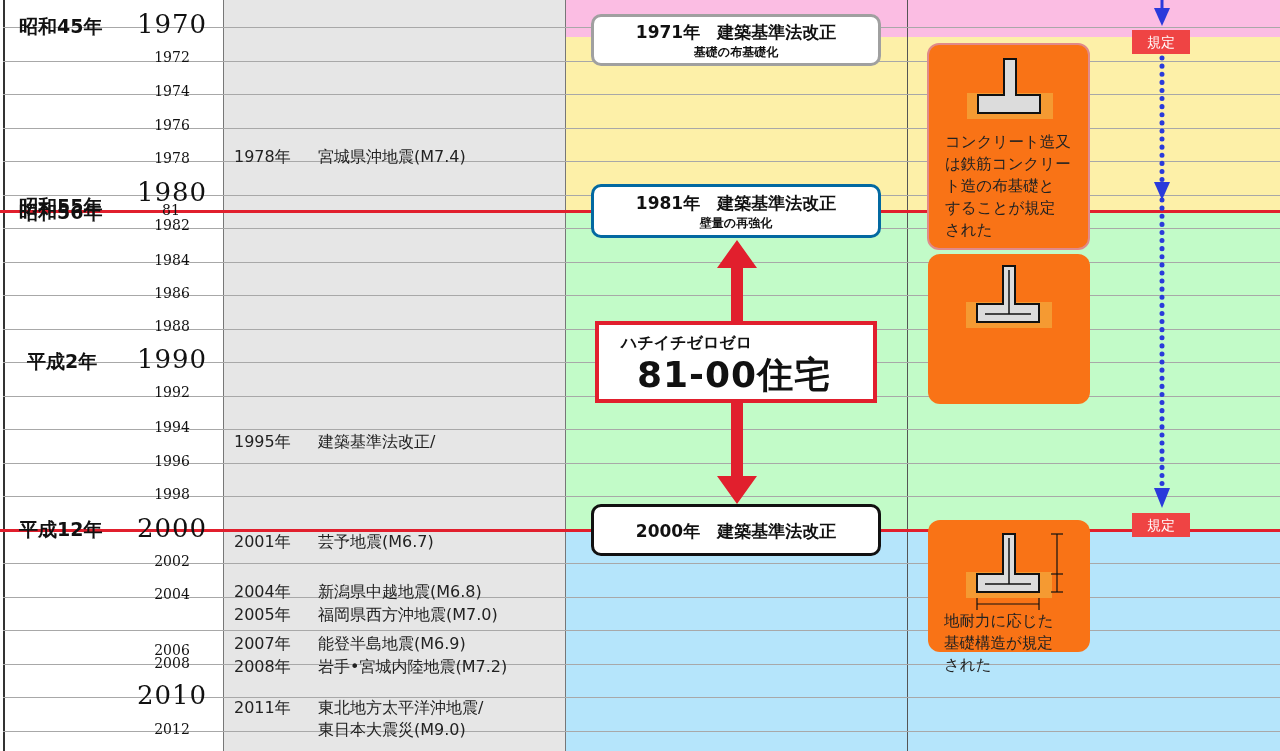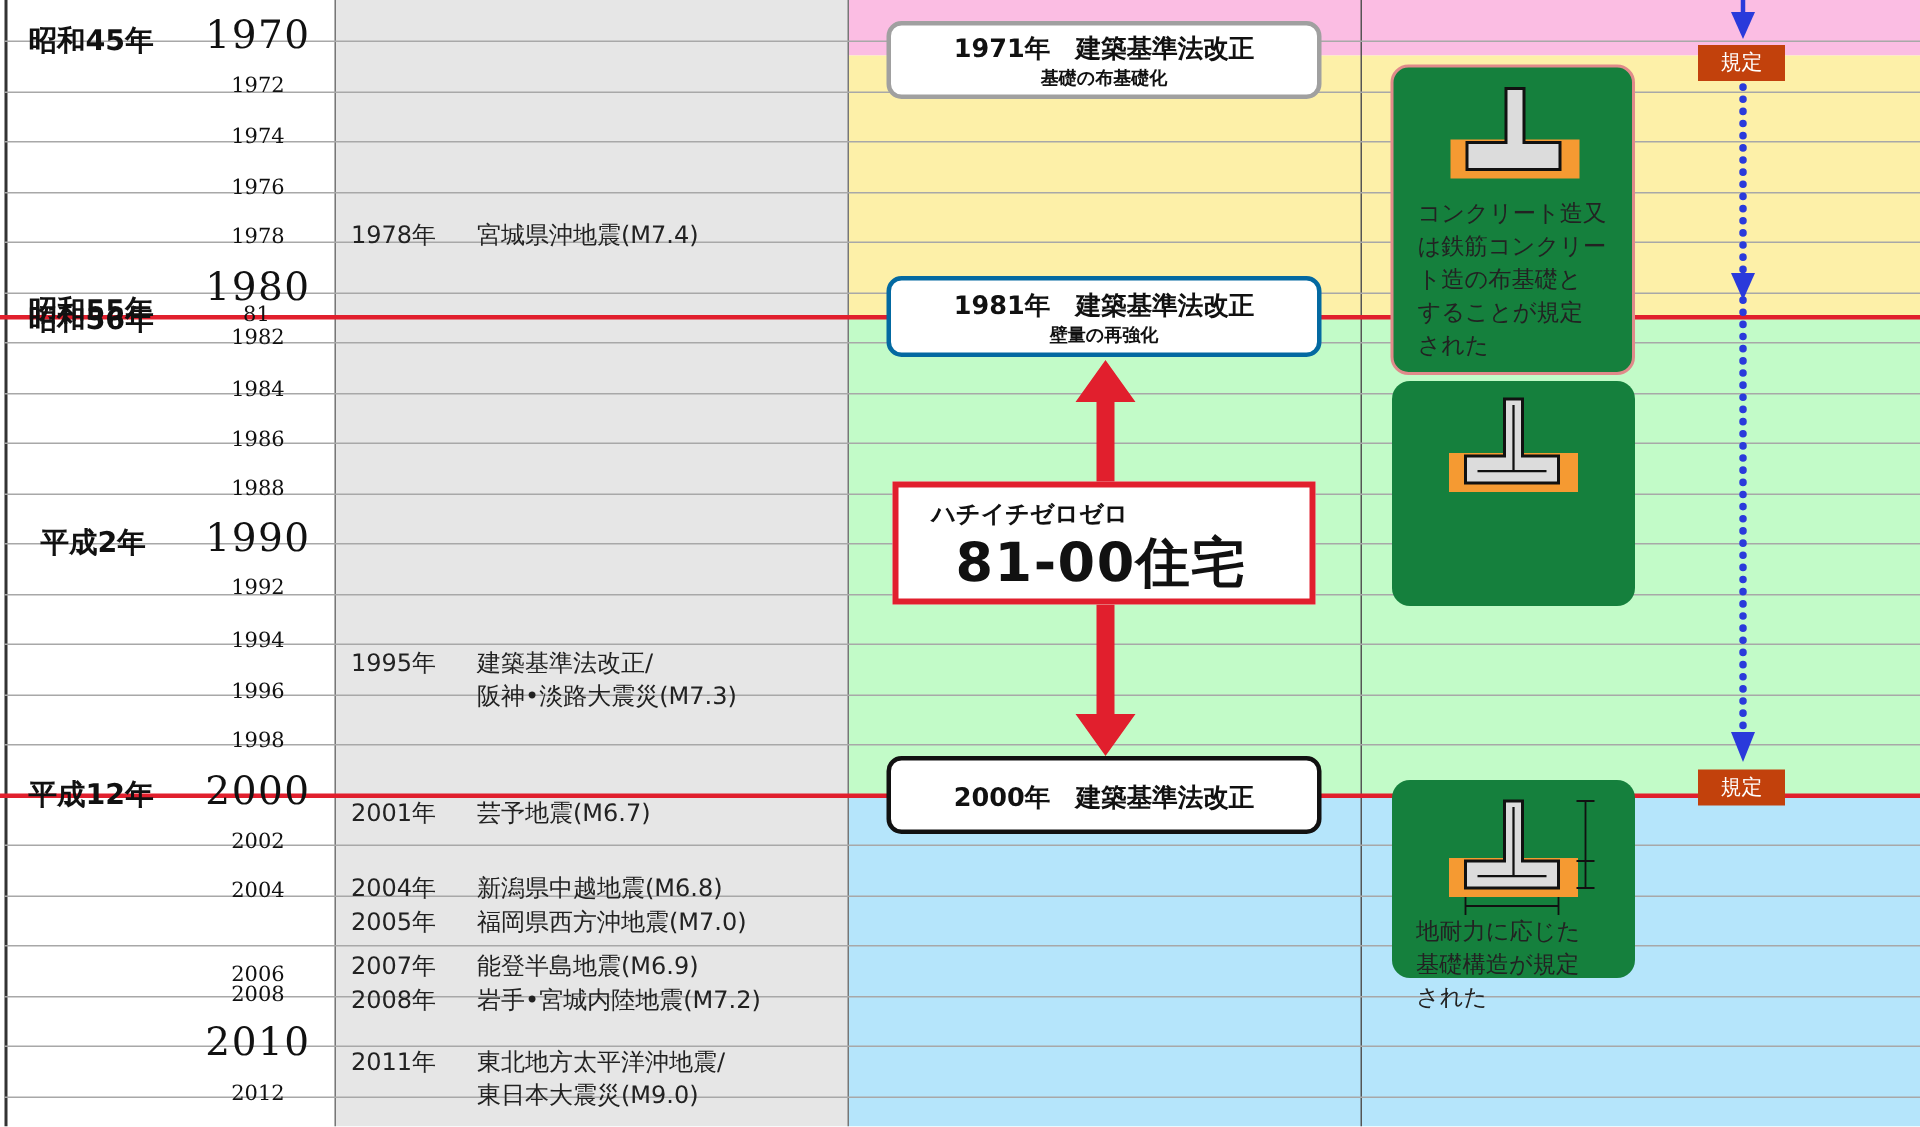--- a/index.html
+++ b/index.html
@@ -18,23 +18,23 @@
   .era { position:absolute; font-family:"DejaVu Sans", sans-serif; font-weight:bold; font-size:19px; color:#111; }
   .quake { position:absolute; left:234px; font-size:16px; color:#222; line-height:22px; }
   .quake .y { display:inline-block; width:84px; }
   .quake .cont { padding-left:84px; }
   .law-box { position:absolute; background:#fff; border-radius:10px; text-align:center; font-weight:bold; color:#111; }
   .law-box .t { font-size:17px;text-align:center; }
   .law-box .s { font-size:12px; }
   .center-box { position:absolute; left:595px; top:321px; width:282px; height:82px; background:#fff; border:4px solid #e11f2d; box-sizing:border-box;padding-left:12px; }
   .center-box .kana { position:absolute; left:22px; top:8px; font-weight:bold; font-size:16px; color:#111; }
   .center-box .main { position:absolute; left:38px; top:26px; font-weight:bold; font-size:36px; color:#111; letter-spacing:1px; }
-  .found-card { position:absolute; background:#15803d; border-radius:12px; }
+  .found-card { position:absolute; background:#f97316; border-radius:12px; }
   .found-card .txt { position:absolute; left:16px; font-size:15.5px; line-height:22px; color:#222; }
-  .badge { position:absolute; width:58px; height:24px; background:#c2410c; border-radius:0; color:#fff; font-size:14px; text-align:center; line-height:24px; }
+  .badge { position:absolute; width:58px; height:24px; background:#ef4444; border-radius:0; color:#fff; font-size:14px; text-align:center; line-height:24px; }
 </style>
 </head>
 <body>
 
 <div class="abs col-year"></div>
 <div class="abs col-quake"></div>
 <div class="abs col-law">
   <div class="band" style="top:0;height:37px;background:#fbbde3"></div>
   <div class="band" style="top:37px;height:174px;background:#fdf0a8"></div>
   <div class="band" style="top:211px;height:319px;background:#c2fbc8"></div>
@@ -107,21 +107,20 @@
   <div class="era" style="left:27px;top:349px">平成2年</div>
   <div class="era" style="left:19px;top:517px">平成12年</div>
 </div>
 
 <div>
   <div class="quake" style="top:146px">
     <span class="y">1978年</span><span>宮城県沖地震(M7.4)</span>
   </div>
   <div class="quake" style="top:431px">
     <div><span class="y">1995年</span><span>建築基準法改正/</span></div>
-    <div class="cont">阪神•淡路大震災(M7.3)</div>
   </div>
   <div class="quake" style="top:531px">
     <span class="y">2001年</span><span>芸予地震(M6.7)</span>
   </div>
   <div class="quake" style="top:581px">
     <span class="y">2004年</span><span>新潟県中越地震(M6.8)</span>
   </div>
   <div class="quake" style="top:604px">
     <span class="y">2005年</span><span>福岡県西方沖地震(M7.0)</span>
   </div>

